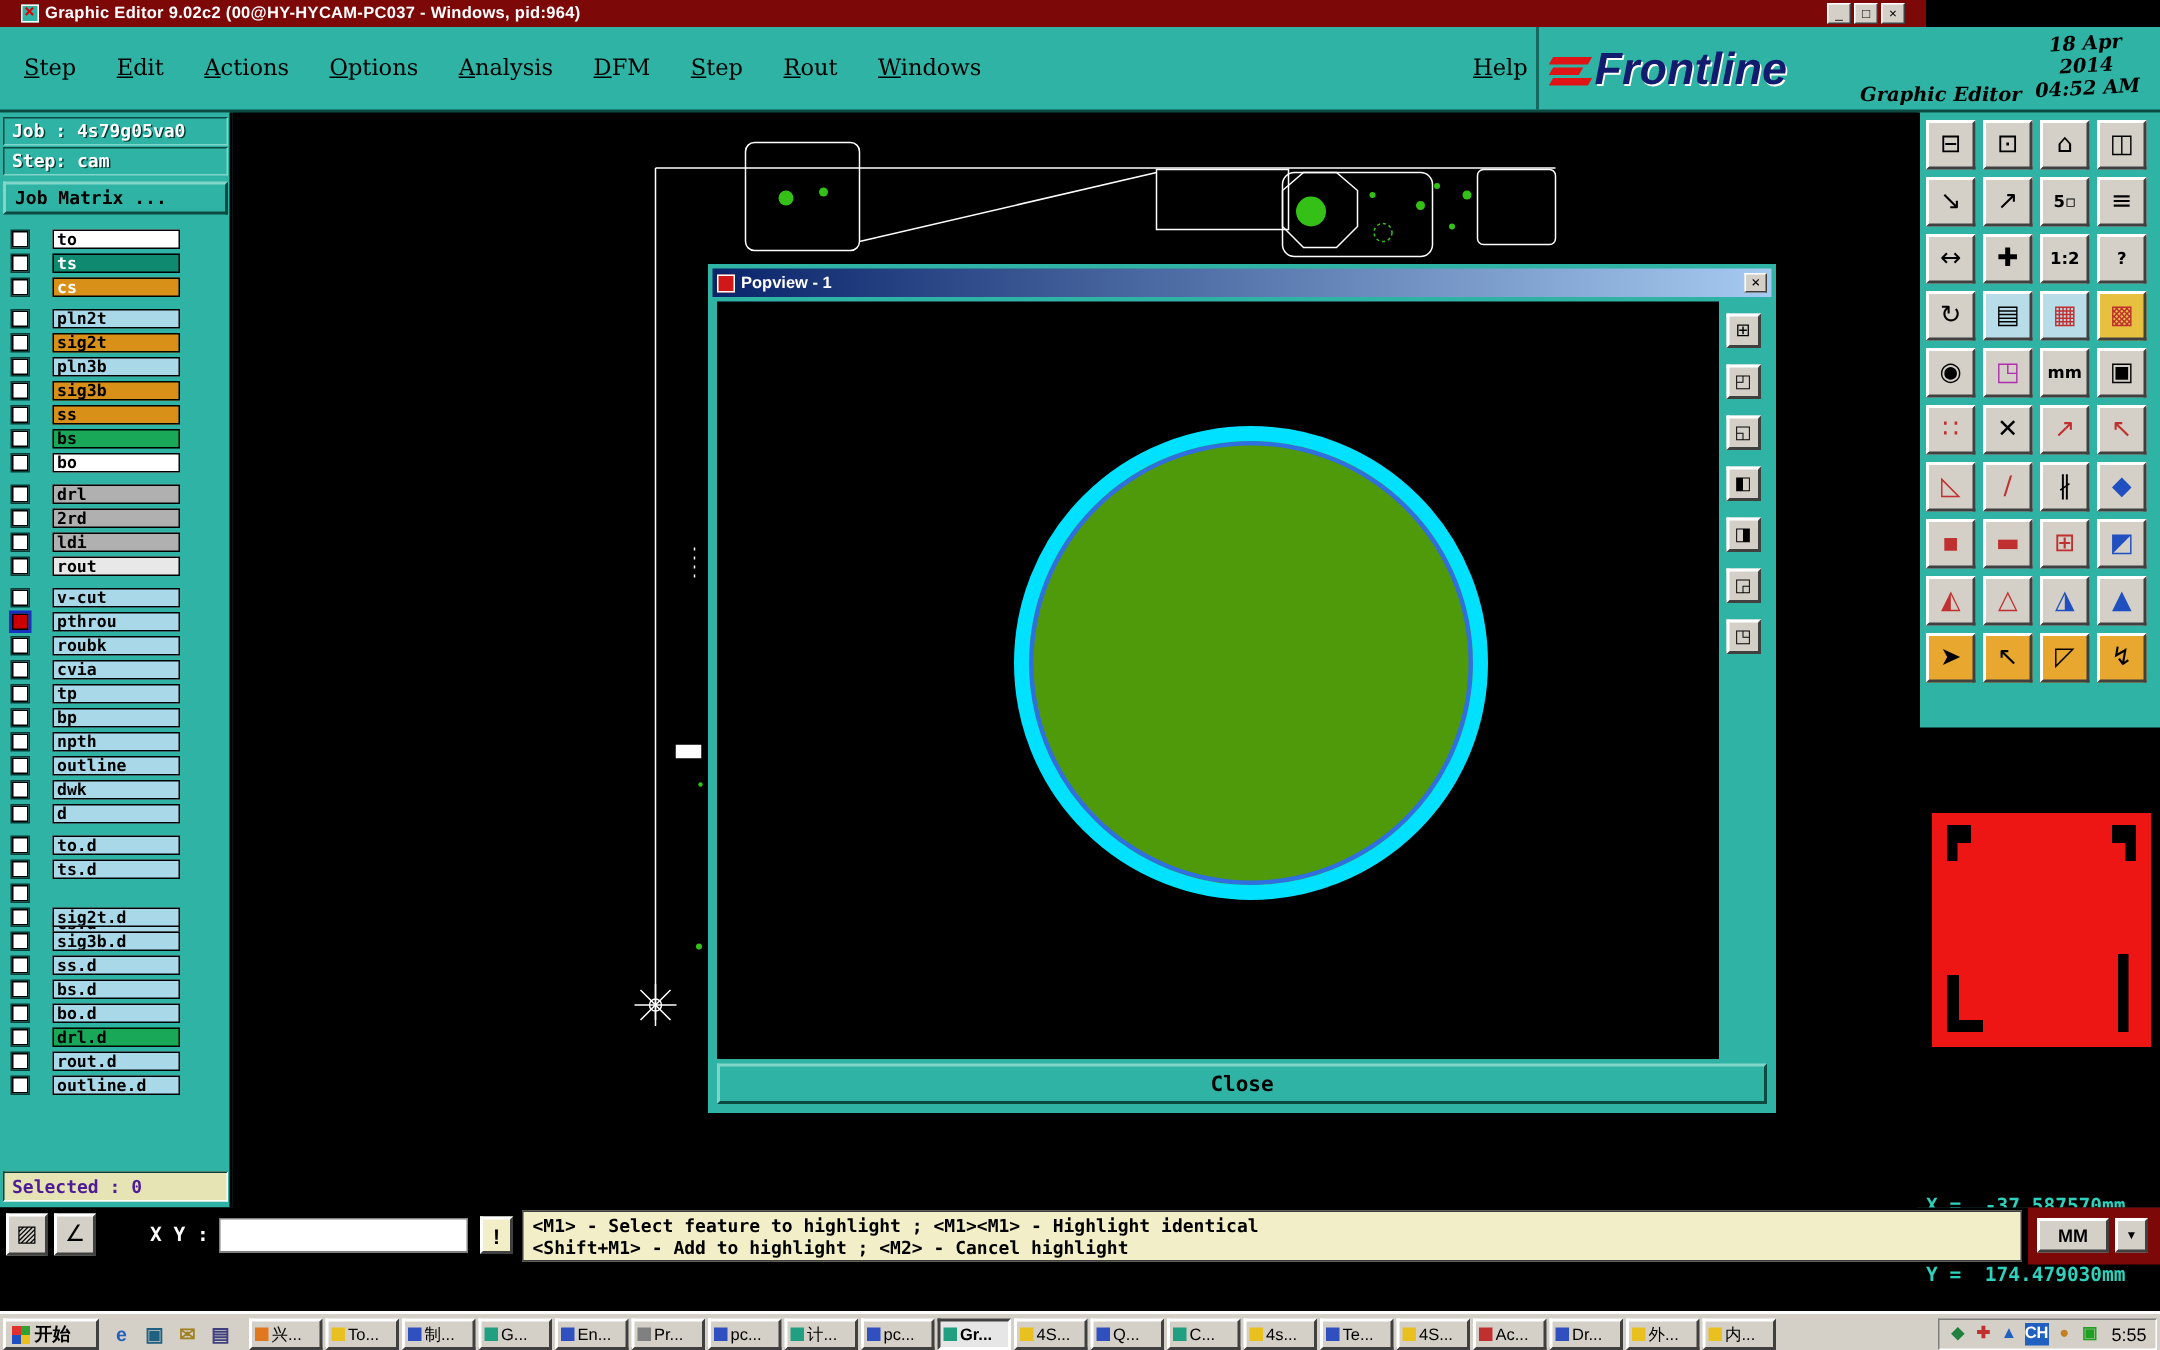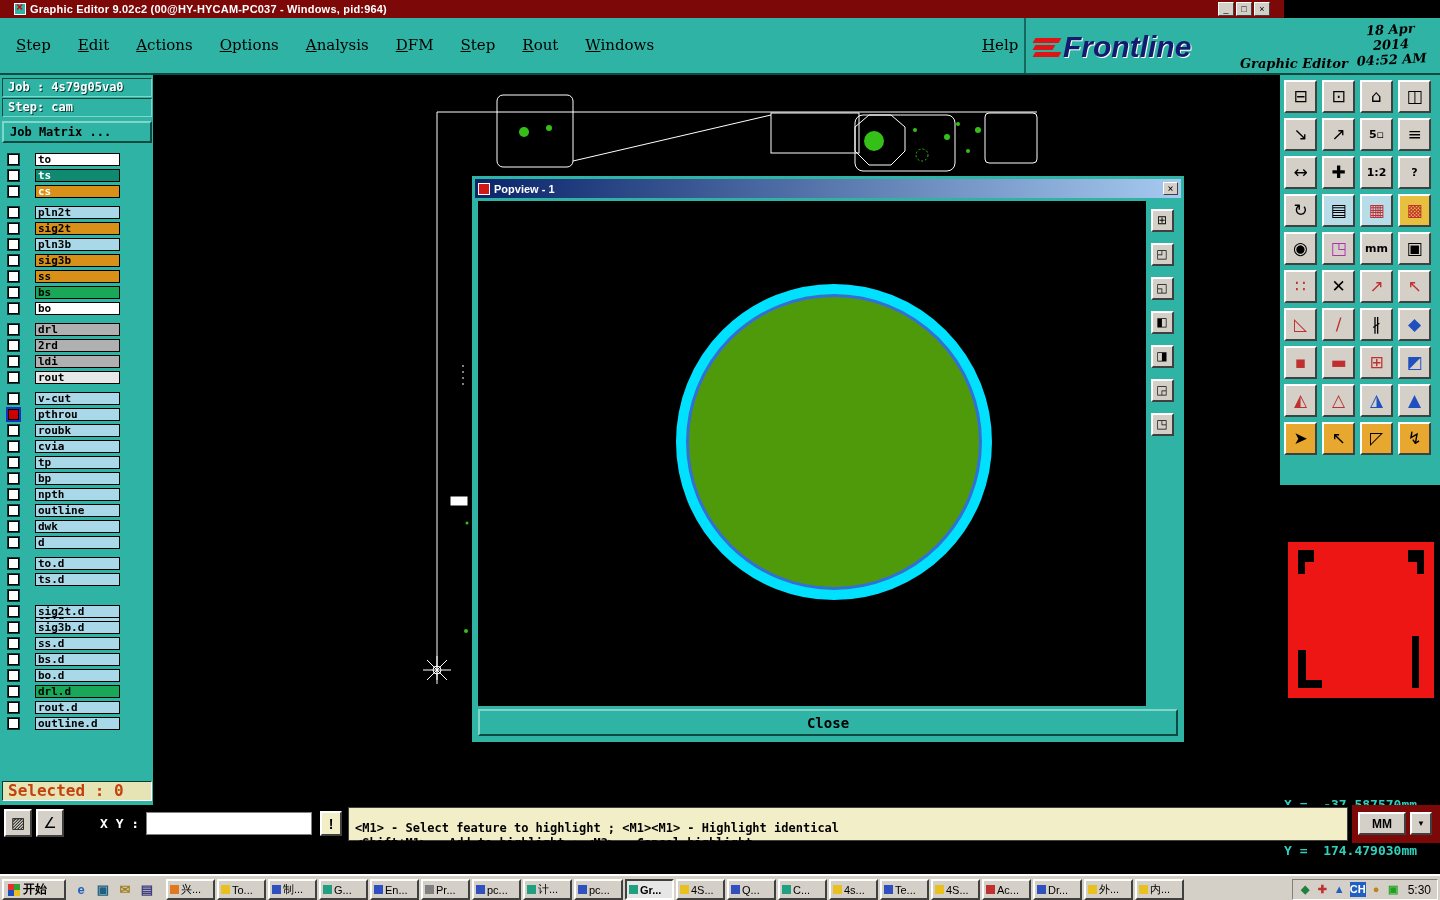--- a/index.html
+++ b/index.html
@@ -54,21 +54,21 @@
     border:2px solid; border-color:#7fd6c9 #0c4a42 #0c4a42 #7fd6c9; color:#000; font-weight:bold;
     font-size:12px; line-height:18px; padding-left:6px; font-family:"DejaVu Sans Mono",monospace; text-align:left;}
   .layers{position:absolute; left:0; top:76px; width:155px;}
   .layer-row{display:flex; align-items:center; height:16px; padding-left:8px;}
   .layer-row.gap{margin-top:5px;}
   .chk{width:11px; height:11px; background:#fff; border:1px solid #000; outline:1px solid #063d36; margin-right:16px;}
   .chk.work{background:#c00; outline:2px solid #1830c0;}
   .bar{width:85px; height:13px; border:1px solid #000; font-size:11px; font-weight:bold; line-height:11px;
     padding-left:2px; color:#000; overflow:hidden; white-space:nowrap;}
   .selected-box{position:absolute; left:2px; top:706px; width:150px; height:20px; background:var(--khaki);
-    border:1px solid; border-color:#063d36 #fff #fff #063d36; color:#c2410c; font-weight:bold; font-size:16px;
+    border:1px solid; border-color:#063d36 #fff #fff #063d36; color:#4c1d95; font-weight:bold; font-size:12px;
     line-height:18px; padding-left:5px;}
 
   
   .canvas{position:absolute; left:155px; top:75px; width:1123px; height:730px; background:#000; overflow:hidden;}
 
   
   .rightpanel{position:absolute; left:1278px; top:75px; width:162px; height:730px; background:var(--teal);
     border-left:2px solid #000;}
   .tools{display:flex; flex-wrap:wrap; padding:5px 2px 0 4px; gap:5px; width:162px;}
   .tool{width:33px; height:33px; background:var(--silver); border:2px solid; border-color:#fff #404040 #404040 #fff;
@@ -106,21 +106,21 @@
   .controlrow{position:absolute; left:0; top:805px; width:1440px; height:38px; background:#000;}
   .mode-btn{position:absolute; top:4px; width:28px; height:28px; background:var(--silver); border:2px solid;
     border-color:#fff #404040 #404040 #fff; font-size:15px; line-height:22px; text-align:center; padding:0;}
   .mode-a{left:4px;} .mode-b{left:36px;}
   .xy-label{position:absolute; left:100px; top:11px; color:#fff; font-weight:bold; font-size:13px;}
   .xy-input{position:absolute; left:146px; top:7px; width:166px; height:23px; background:#fff;
     border:1px solid #808080; font-family:"DejaVu Sans Mono",monospace; font-size:13px; padding-left:4px;}
   .alert-btn{position:absolute; left:320px; top:6px; width:22px; height:25px; background:var(--pale);
     border:2px solid; border-color:#fff #404040 #404040 #fff; font-weight:bold; font-size:14px; padding:0;}
   .hints{position:absolute; left:348px; top:2px; width:1000px; height:34px; background:var(--pale);
-    border:1px solid #404040; color:#000; font-size:12px; font-weight:bold; padding:13px 6px; line-height:15px;
+    border:1px solid #404040; color:#000; font-size:12px; font-weight:bold; padding:2px 6px; line-height:15px;
     white-space:pre;}
   .units-area{position:absolute; left:1352px; top:0; width:88px; height:38px; background:var(--maroon);}
   .units-btn{position:absolute; left:6px; top:7px; width:48px; height:23px; background:var(--silver);
     border:2px solid; border-color:#fff #404040 #404040 #fff; font-weight:bold; font-size:12px; padding:0;}
   .units-arrow{position:absolute; left:58px; top:7px; width:22px; height:23px; background:var(--silver);
     border:2px solid; border-color:#fff #404040 #404040 #fff; font-size:8px; padding:0;}
 
   
   .infobar{position:absolute; left:0; top:843px; width:1440px; height:24px; background:var(--teal);
     border:2px solid; border-color:#0c4a42 #7fd6c9 #7fd6c9 #0c4a42; color:#000; font-weight:bold; font-size:13px;
@@ -771,17 +771,17 @@
           <span class="trico" style="color: rgb(192, 48, 48);">✚</span>
 
           <span class="trico" style="color: rgb(32, 96, 192);">▲</span>
 
           <span class="trico" style="color: rgb(255, 255, 255); background-color: rgb(32, 96, 192);">CH</span>
 
           <span class="trico" style="color: rgb(192, 128, 32);">●</span>
 
           <span class="trico" style="color: rgb(32, 160, 32);">▣</span>
         </span>
-      <span class="clock">5:30</span>
+      <span class="clock">5:55</span>
     </div>
   </div>
 
 </div>
 
 </body></html>

